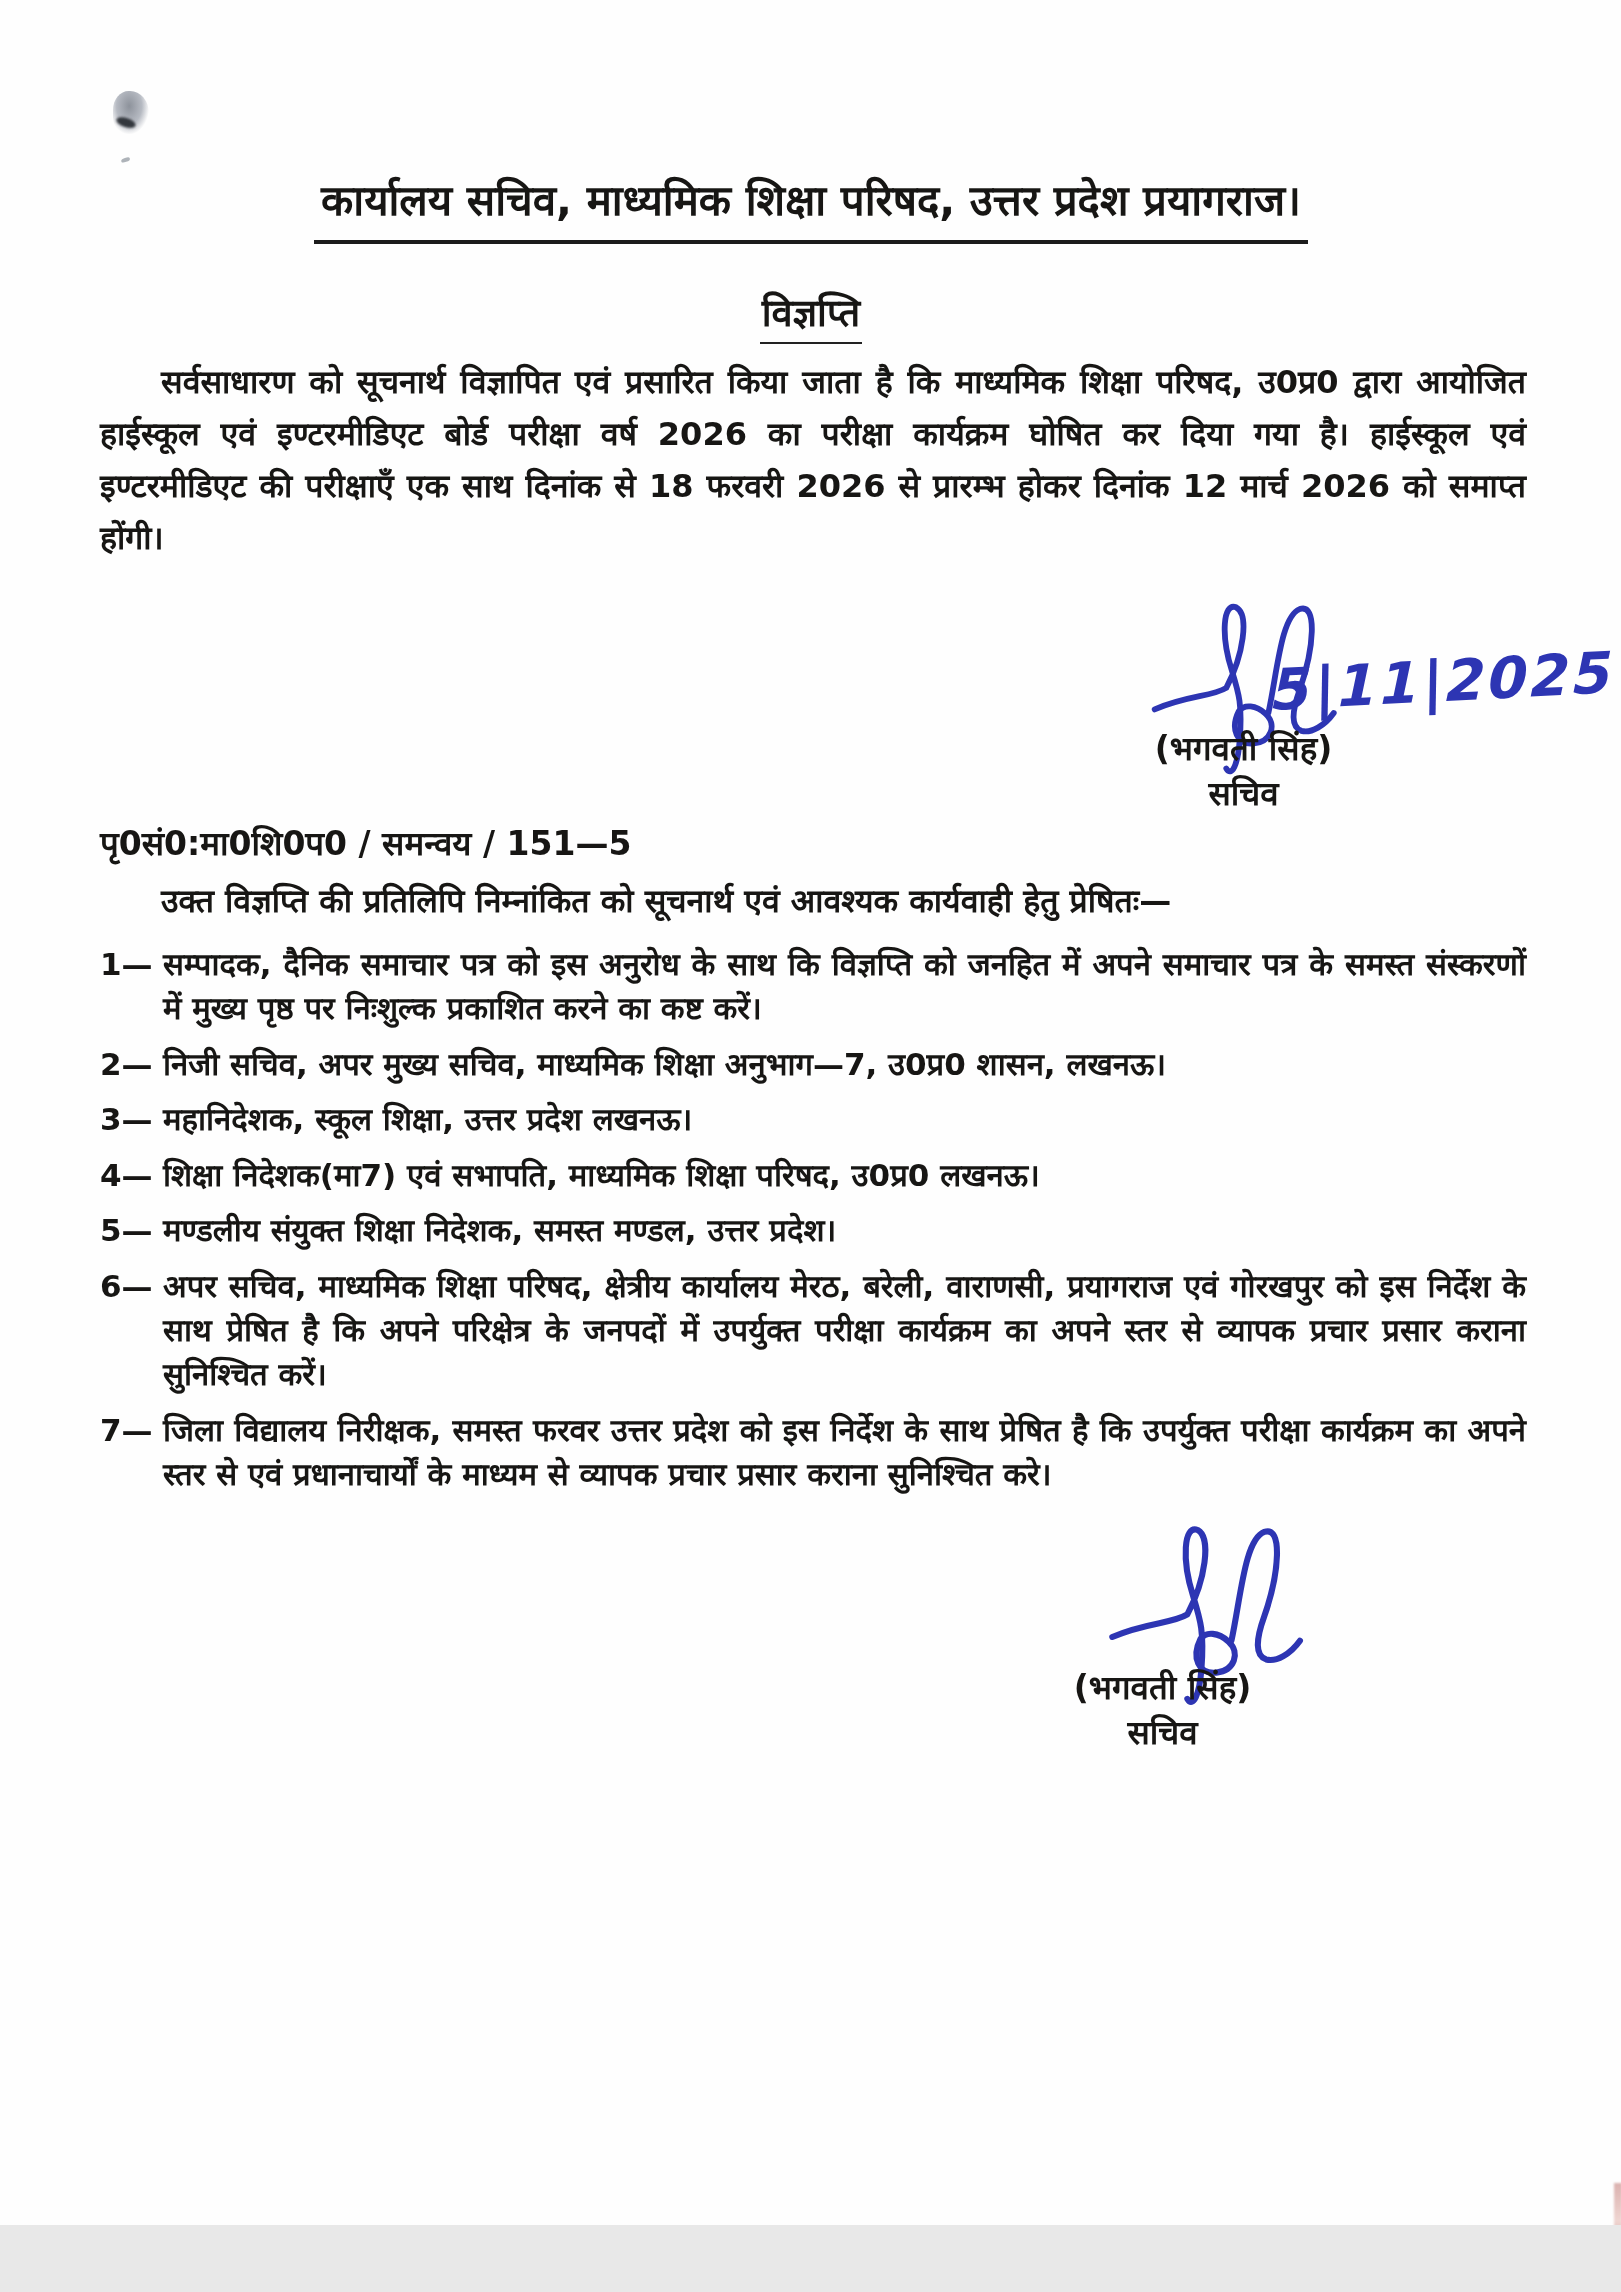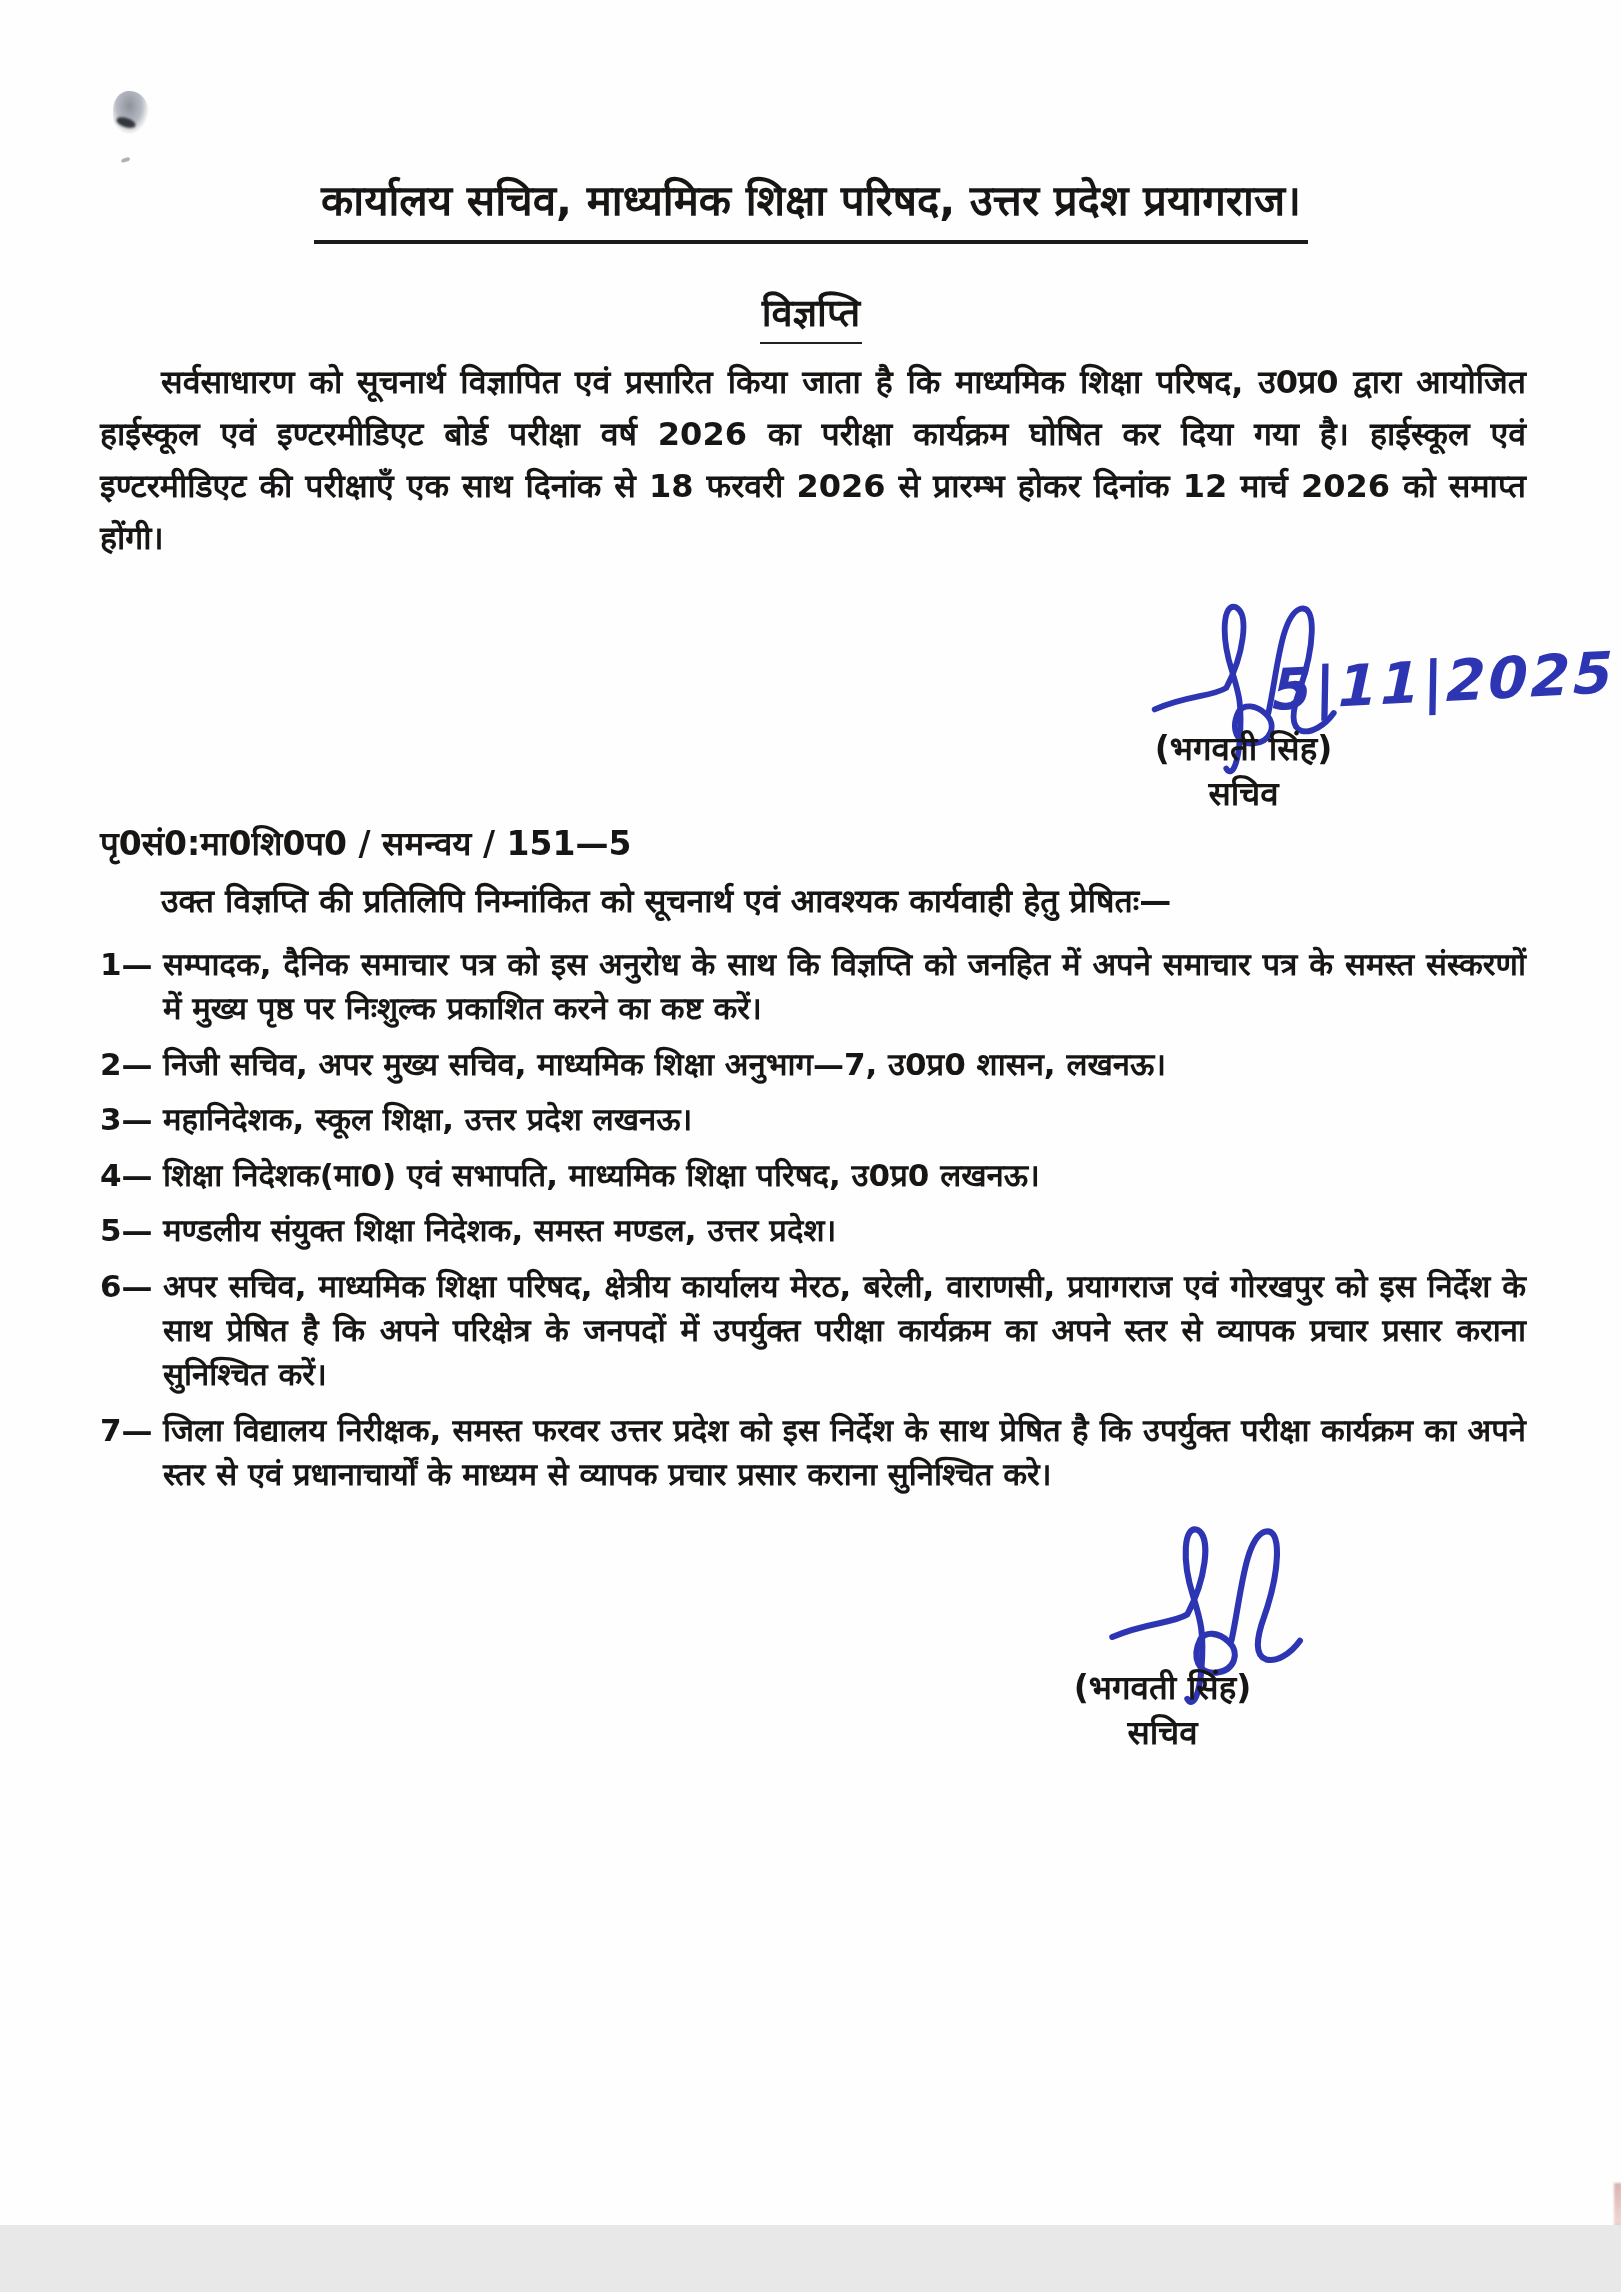--- a/index.html
+++ b/index.html
@@ -135,21 +135,21 @@
     <div class="dist-item">
       <span class="num">2—</span>
       <span class="txt">निजी सचिव, अपर मुख्य सचिव, माध्यमिक शिक्षा अनुभाग—7, उ0प्र0 शासन, लखनऊ।</span>
     </div>
     <div class="dist-item">
       <span class="num">3—</span>
       <span class="txt">महानिदेशक, स्कूल शिक्षा, उत्तर प्रदेश लखनऊ।</span>
     </div>
     <div class="dist-item">
       <span class="num">4—</span>
-      <span class="txt">शिक्षा निदेशक(मा0) एवं सभापति, माध्यमिक शिक्षा परिषद, उ0प्र0 लखनऊ।</span>
+      <span class="txt">शिक्षा निदेशक(मा7) एवं सभापति, माध्यमिक शिक्षा परिषद, उ0प्र0 लखनऊ।</span>
     </div>
     <div class="dist-item">
       <span class="num">5—</span>
       <span class="txt">मण्डलीय संयुक्त शिक्षा निदेशक, समस्त मण्डल, उत्तर प्रदेश।</span>
     </div>
     <div class="dist-item">
       <span class="num">6—</span>
       <span class="txt">अपर सचिव, माध्यमिक शिक्षा परिषद, क्षेत्रीय कार्यालय मेरठ, बरेली, वाराणसी, प्रयागराज एवं गोरखपुर को इस निर्देश के साथ प्रेषित है कि अपने परिक्षेत्र के जनपदों में उपर्युक्त परीक्षा कार्यक्रम का अपने स्तर से व्यापक प्रचार प्रसार कराना सुनिश्चित करें।</span>
     </div>
     <div class="dist-item">

